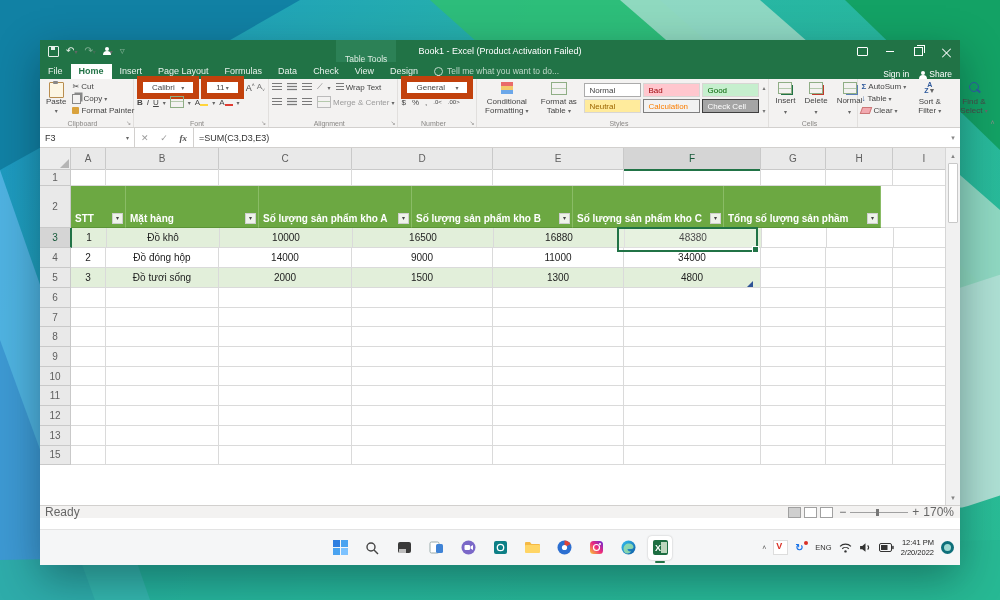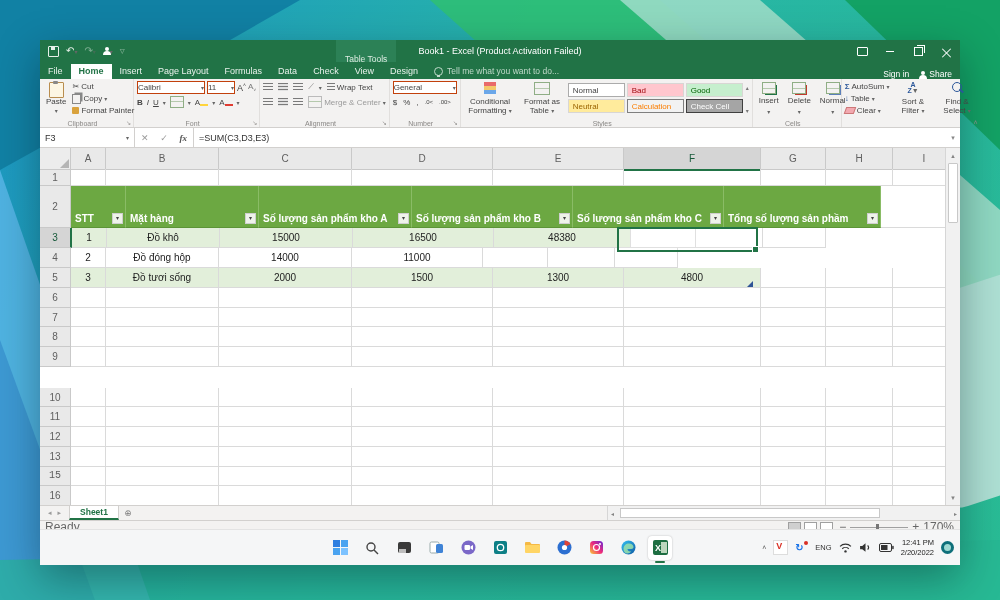--- a/index.html
+++ b/index.html
@@ -42,21 +42,21 @@
 
   
   .ribbon{height:48px;background:#f3f2f1;border-bottom:1px solid #d2d0ce;display:flex;flex:none;font-size:8px;color:#444;position:relative}
   .rgroup{position:relative;border-right:1px solid #e1dfdd;padding:2px 3px 10px;display:flex;gap:3px}
   .glabel{position:absolute;bottom:0;left:0;right:8px;text-align:center;font-size:7px;color:#8a8886;pointer-events:none}
   .launcher{position:absolute;right:2px;bottom:1px;font-size:6px;color:#8a8886}
   .bigbtn{display:flex;flex-direction:column;align-items:center;justify-content:space-between;padding:1px 3px;text-align:center;line-height:1.1}
   .smallstack{display:flex;flex-direction:column;justify-content:flex-start;gap:1px}
   .sbtn{display:flex;align-items:center;gap:2px;white-space:nowrap;height:11px}
   .drop{font-size:6px;color:#666}
-  .combo{border:1px solid #c2410c;background:#fff;height:11px;display:flex;align-items:center;justify-content:space-between;padding:0 0;white-space:nowrap}
+  .combo{border:6px solid #c2410c;background:#fff;height:11px;display:flex;align-items:center;justify-content:space-between;padding:0 9px;white-space:nowrap}
   .fontrow{display:flex;gap:2px;align-items:center;height:12px}
   .bB{font-weight:bold}.iI{font-style:italic}.uU{text-decoration:underline}
   .colorbar{display:inline-block;width:8px;height:2px;vertical-align:-1px}
   .alnico{display:inline-block;width:10px;height:8px;background-image:repeating-linear-gradient(to bottom,#7a7a7a 0 1px,transparent 1px 3px)}
   .chipgrid{display:grid;grid-template-columns:repeat(3,57px);grid-auto-rows:14px;gap:2px;align-content:start;margin-top:2px}
   .chip{font-size:8px;display:flex;align-items:center;padding:0 4px;border:1px solid #d8d6d4;background:#fff;white-space:nowrap;overflow:hidden}
   .chip.c-normal{border-color:#ababab}
   .chip.c-bad{background:#ffc7ce;color:#9c0006}
   .chip.c-good{background:#c6efce;color:#006100}
   .chip.c-neutral{background:#ffeb9c;color:#9c6500}
@@ -421,33 +421,36 @@
               <div class="cell thead" style="width: 132px;">Số lượng sản phẩm kho A<span class="filterbtn">▾</span></div>
               <div class="cell thead" style="width: 140px;">Số lượng sản phẩm kho B<span class="filterbtn">▾</span></div>
               <div class="cell thead" style="width: 130px;">Số lượng sản phẩm kho C<span class="filterbtn">▾</span></div>
               <div class="cell thead" style="width: 136px;">Tổng số lượng sản phầm<span class="filterbtn">▾</span></div>
               <div class="cell" style="width: 64px;"></div>
             </div>
             <div class="grow" style="height: 20px;">
               <div class="gh rowhdr selhdr" style="width: 30px;">3</div>
               <div class="cell band" style="width: 34px;">1</div>
               <div class="cell band" style="width: 112px;">Đồ khô</div>
-              <div class="cell band" style="width: 132px;">15000</div>
+              <div class="cell band" style="width: 132px;">10000</div>
               <div class="cell band" style="width: 140px;">16500</div>
+              <div class="cell band" style="width: 130px;">16880</div>
               <div class="cell band" style="width: 136px;">48380</div>
               <div class="cell" style="width: 64px;"></div>
               <div class="cell" style="width: 66px;"></div>
               <div class="cell" style="width: 62px;"></div>
             </div>
             <div class="grow" style="height: 20px;">
               <div class="gh rowhdr" style="width: 30px;">4</div>
               <div class="cell plain" style="width: 34px;">2</div>
               <div class="cell plain" style="width: 112px;">Đồ đóng hộp</div>
               <div class="cell plain" style="width: 132px;">14000</div>
+              <div class="cell plain" style="width: 140px;">9000</div>
               <div class="cell plain" style="width: 130px;">11000</div>
+              <div class="cell plain" style="width: 136px;">34000</div>
               <div class="cell" style="width: 64px;"></div>
               <div class="cell" style="width: 66px;"></div>
               <div class="cell" style="width: 62px;"></div>
             </div>
             <div class="grow" style="height: 20px;">
               <div class="gh rowhdr" style="width: 30px;">5</div>
               <div class="cell band" style="width: 34px;">3</div>
               <div class="cell band" style="width: 112px;">Đồ tươi sống</div>
               <div class="cell band" style="width: 132px;">2000</div>
               <div class="cell band" style="width: 140px;">1500</div>
@@ -498,21 +501,21 @@
               <div class="cell" style="width: 34px;"></div>
               <div class="cell" style="width: 112px;"></div>
               <div class="cell" style="width: 132px;"></div>
               <div class="cell" style="width: 140px;"></div>
               <div class="cell" style="width: 130px;"></div>
               <div class="cell" style="width: 136px;"></div>
               <div class="cell" style="width: 64px;"></div>
               <div class="cell" style="width: 66px;"></div>
               <div class="cell" style="width: 62px;"></div>
             </div>
-            <div class="grow" style="height: 19.7px; margin-top: 21px;">
+            <div class="grow" style="height: 19.7px;">
               <div class="gh rowhdr" style="width: 30px;">10</div>
               <div class="cell" style="width: 34px;"></div>
               <div class="cell" style="width: 112px;"></div>
               <div class="cell" style="width: 132px;"></div>
               <div class="cell" style="width: 140px;"></div>
               <div class="cell" style="width: 130px;"></div>
               <div class="cell" style="width: 136px;"></div>
               <div class="cell" style="width: 64px;"></div>
               <div class="cell" style="width: 66px;"></div>
               <div class="cell" style="width: 62px;"></div>
@@ -547,33 +550,21 @@
               <div class="cell" style="width: 112px;"></div>
               <div class="cell" style="width: 132px;"></div>
               <div class="cell" style="width: 140px;"></div>
               <div class="cell" style="width: 130px;"></div>
               <div class="cell" style="width: 136px;"></div>
               <div class="cell" style="width: 64px;"></div>
               <div class="cell" style="width: 66px;"></div>
               <div class="cell" style="width: 62px;"></div>
             </div>
             <div class="grow" style="height: 19.7px;">
-              <div class="gh rowhdr" style="width: 30px; font-family: Liberation Mono, monospace;">15</div>
-              <div class="cell" style="width: 34px;"></div>
-              <div class="cell" style="width: 112px;"></div>
-              <div class="cell" style="width: 132px;"></div>
-              <div class="cell" style="width: 140px;"></div>
-              <div class="cell" style="width: 130px;"></div>
-              <div class="cell" style="width: 136px;"></div>
-              <div class="cell" style="width: 64px;"></div>
-              <div class="cell" style="width: 66px;"></div>
-              <div class="cell" style="width: 62px;"></div>
-            </div>
-            <div class="grow" style="height: 19.7px;">
-              <div class="gh rowhdr" style="width: 30px;">16</div>
+              <div class="gh rowhdr" style="width: 30px;">15</div>
               <div class="cell" style="width: 34px;"></div>
               <div class="cell" style="width: 112px;"></div>
               <div class="cell" style="width: 132px;"></div>
               <div class="cell" style="width: 140px;"></div>
               <div class="cell" style="width: 130px;"></div>
               <div class="cell" style="width: 136px;"></div>
               <div class="cell" style="width: 64px;"></div>
               <div class="cell" style="width: 66px;"></div>
               <div class="cell" style="width: 62px;"></div>
             </div>
@@ -583,33 +574,20 @@
             <div id="tbltri" style="left: 707px; top: 133px;"></div>
           </div>
         <div class="vscroll">
           <div class="varrow">▲</div>
           <div class="vthumb"></div>
           <div class="vfill"></div>
           <div class="varrow">▼</div>
         </div>
       </div>
 
-      <div class="sheetbar">
-        <div class="snav">
-          <span>◂</span>
-          <span>▸</span>
-        </div>
-        <div class="stab">Sheet1</div>
-        <div class="addsheet">⊕</div>
-        <div class="hscroll">
-          <span style="padding:0 3px">◂</span>
-          <div class="hthumb"></div>
-          <span style="margin-left:auto;padding:0 3px">▸</span>
-        </div>
-      </div>
 
       <div class="statusbar">
         <span style="padding-left:5px">Ready</span>
         <div class="views">
           <span class="vbox active"></span>
           <span class="vbox"></span>
           <span class="vbox"></span>
         </div>
         <div class="zoomctl">
           <span>−</span>

